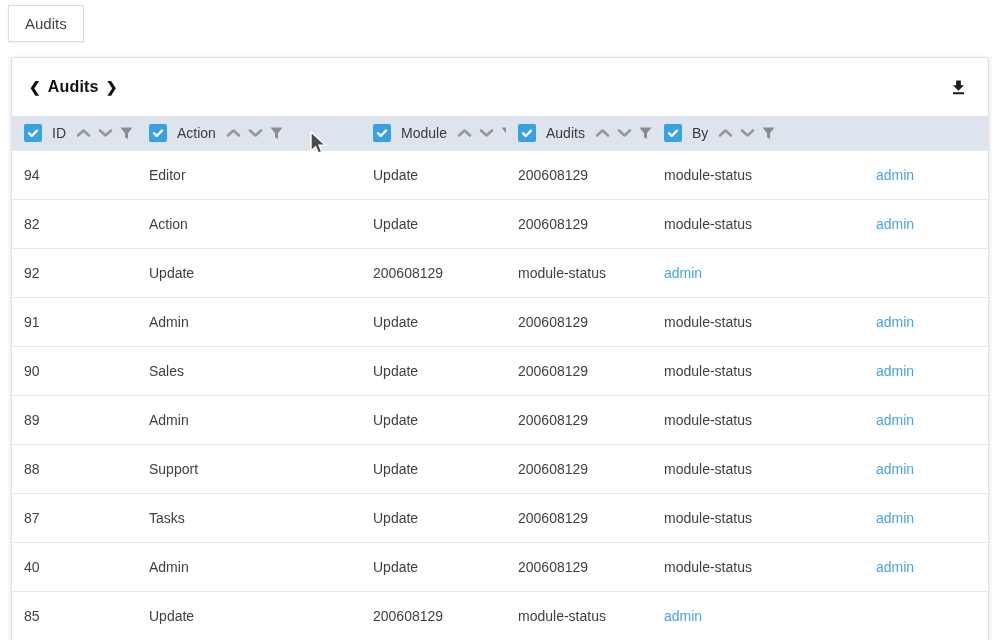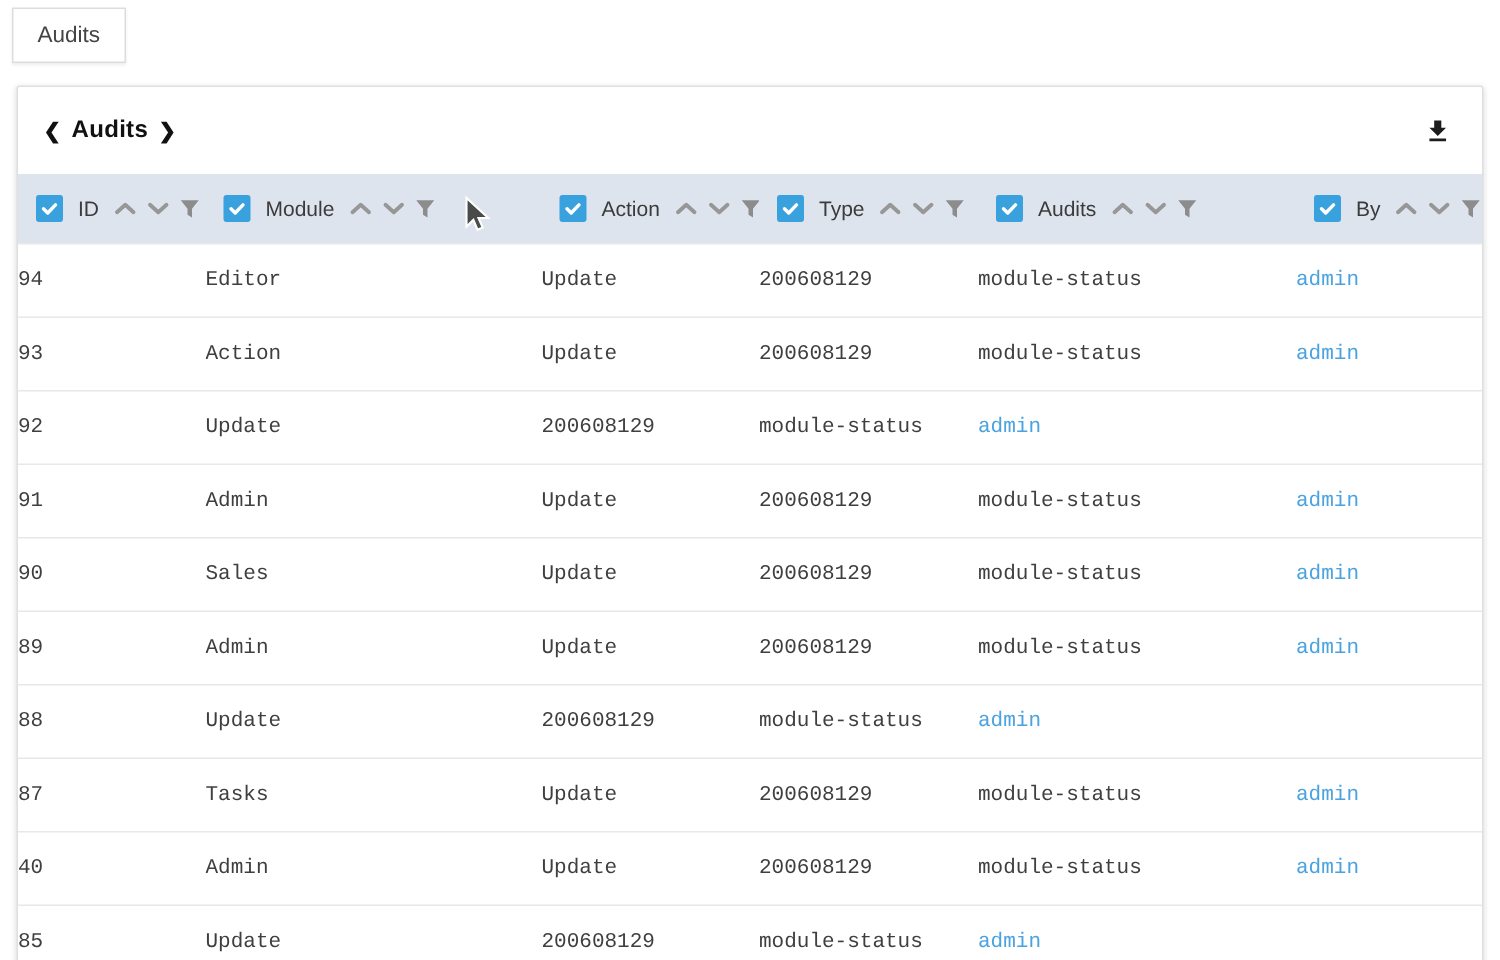--- a/index.html
+++ b/index.html
@@ -66,21 +66,21 @@
     align-items: center;
   }
   
   .grid-row {
     display: grid;
     grid-template-columns: 125px 224px 145px 146px 212px 1fr;
     align-items: center;
   }
   .thead {
     background: #dee4ee;
-    height: 46px;
+    height: 34px;
   }
   .th {
     display: flex;
     align-items: center;
     padding-left: 12px;
     overflow: hidden;
     white-space: nowrap;
   }
   .th-label {
     font-size: 14px;
@@ -102,25 +102,25 @@
     align-items: center;
     justify-content: center;
     cursor: pointer;
     margin-right: 7px;
   }
   .tbody-row {
     height: 48px;
     border-top: 1px solid #e8e8e8;
   }
   .td {
+    padding-left: 12px;
     font-size: 14px;
     color: #3f3f3f;
     overflow: hidden;
     white-space: nowrap;
-    font-family: Liberation Mono, monospace;
   }
   .by-link {
     color: #4aa3e0;
     text-decoration: none;
     border-bottom: 1px dotted #90c6ea;
     padding-bottom: 2px;
     cursor: pointer;
   }
   .cursor {
     position: absolute;
@@ -175,67 +175,44 @@
             <path d="M0.5 0.5 H12.5 L8 6.2 V12 L5 10.2 V6.2 Z" fill="#8c8c8c"></path>
           </svg>
         </span>
       </div>
       <div class="th">
         <span class="checkbox">
           <svg width="12" height="12" viewBox="0 0 12 12">
             <path d="M2 6.2 L4.8 9 L10 3.6" fill="none" stroke="#fff" stroke-width="2.3" stroke-linecap="round" stroke-linejoin="round"></path>
           </svg>
         </span>
+        <span class="th-label">Action</span>
+        <span class="icon-btn">
+          <svg width="15" height="10" viewBox="0 0 15 10">
+            <path d="M2 7.5 L7.5 2.5 L13 7.5" fill="none" stroke="#979797" stroke-width="2.6" stroke-linecap="round" stroke-linejoin="round"></path>
+          </svg>
+        </span>
+        <span class="icon-btn">
+          <svg width="15" height="10" viewBox="0 0 15 10">
+            <path d="M2 2.5 L7.5 7.5 L13 2.5" fill="none" stroke="#979797" stroke-width="2.6" stroke-linecap="round" stroke-linejoin="round"></path>
+          </svg>
+        </span>
+        <span class="icon-btn">
+          <svg width="13" height="13" viewBox="0 0 13 13">
+            <path d="M0.5 0.5 H12.5 L8 6.2 V12 L5 10.2 V6.2 Z" fill="#8c8c8c"></path>
+          </svg>
+        </span>
+      </div>
+      <div class="th">
+        <span class="checkbox">
+          <svg width="12" height="12" viewBox="0 0 12 12">
+            <path d="M2 6.2 L4.8 9 L10 3.6" fill="none" stroke="#fff" stroke-width="2.3" stroke-linecap="round" stroke-linejoin="round"></path>
+          </svg>
+        </span>
         <span class="th-label">Module</span>
-        <span class="icon-btn">
-          <svg width="15" height="10" viewBox="0 0 15 10">
-            <path d="M2 7.5 L7.5 2.5 L13 7.5" fill="none" stroke="#979797" stroke-width="2.6" stroke-linecap="round" stroke-linejoin="round"></path>
-          </svg>
-        </span>
-        <span class="icon-btn">
-          <svg width="15" height="10" viewBox="0 0 15 10">
-            <path d="M2 2.5 L7.5 7.5 L13 2.5" fill="none" stroke="#979797" stroke-width="2.6" stroke-linecap="round" stroke-linejoin="round"></path>
-          </svg>
-        </span>
-        <span class="icon-btn">
-          <svg width="13" height="13" viewBox="0 0 13 13">
-            <path d="M0.5 0.5 H12.5 L8 6.2 V12 L5 10.2 V6.2 Z" fill="#8c8c8c"></path>
-          </svg>
-        </span>
-      </div>
-      <div class="th">
-        <span class="checkbox">
-          <svg width="12" height="12" viewBox="0 0 12 12">
-            <path d="M2 6.2 L4.8 9 L10 3.6" fill="none" stroke="#fff" stroke-width="2.3" stroke-linecap="round" stroke-linejoin="round"></path>
-          </svg>
-        </span>
-        <span class="th-label">Action</span>
-        <span class="icon-btn">
-          <svg width="15" height="10" viewBox="0 0 15 10">
-            <path d="M2 7.5 L7.5 2.5 L13 7.5" fill="none" stroke="#979797" stroke-width="2.6" stroke-linecap="round" stroke-linejoin="round"></path>
-          </svg>
-        </span>
-        <span class="icon-btn">
-          <svg width="15" height="10" viewBox="0 0 15 10">
-            <path d="M2 2.5 L7.5 7.5 L13 2.5" fill="none" stroke="#979797" stroke-width="2.6" stroke-linecap="round" stroke-linejoin="round"></path>
-          </svg>
-        </span>
-        <span class="icon-btn">
-          <svg width="13" height="13" viewBox="0 0 13 13">
-            <path d="M0.5 0.5 H12.5 L8 6.2 V12 L5 10.2 V6.2 Z" fill="#8c8c8c"></path>
-          </svg>
-        </span>
-      </div>
-      <div class="th">
-        <span class="checkbox">
-          <svg width="12" height="12" viewBox="0 0 12 12">
-            <path d="M2 6.2 L4.8 9 L10 3.6" fill="none" stroke="#fff" stroke-width="2.3" stroke-linecap="round" stroke-linejoin="round"></path>
-          </svg>
-        </span>
-        <span class="th-label">Type</span>
         <span class="icon-btn">
           <svg width="15" height="10" viewBox="0 0 15 10">
             <path d="M2 7.5 L7.5 2.5 L13 7.5" fill="none" stroke="#979797" stroke-width="2.6" stroke-linecap="round" stroke-linejoin="round"></path>
           </svg>
         </span>
         <span class="icon-btn">
           <svg width="15" height="10" viewBox="0 0 15 10">
             <path d="M2 2.5 L7.5 7.5 L13 2.5" fill="none" stroke="#979797" stroke-width="2.6" stroke-linecap="round" stroke-linejoin="round"></path>
           </svg>
         </span>
@@ -295,21 +272,21 @@
   <div id="tbody">
       <div class="grid-row tbody-row">
         <div class="td">94</div>
         <div class="td">Editor</div>
         <div class="td">Update</div>
         <div class="td">200608129</div>
         <div class="td">module-status</div>
         <div class="td"><a class="by-link">admin</a></div>
       </div>
       <div class="grid-row tbody-row">
-        <div class="td">93</div>
+        <div class="td">82</div>
         <div class="td">Action</div>
         <div class="td">Update</div>
         <div class="td">200608129</div>
         <div class="td">module-status</div>
         <div class="td"><a class="by-link">admin</a></div>
       </div>
       <div class="grid-row tbody-row">
         <div class="td">92</div>
         <div class="td">Update</div>
         <div class="td">200608129</div>
@@ -335,20 +312,21 @@
       <div class="grid-row tbody-row">
         <div class="td">89</div>
         <div class="td">Admin</div>
         <div class="td">Update</div>
         <div class="td">200608129</div>
         <div class="td">module-status</div>
         <div class="td"><a class="by-link">admin</a></div>
       </div>
       <div class="grid-row tbody-row">
         <div class="td">88</div>
+        <div class="td">Support</div>
         <div class="td">Update</div>
         <div class="td">200608129</div>
         <div class="td">module-status</div>
         <div class="td"><a class="by-link">admin</a></div>
       </div>
       <div class="grid-row tbody-row">
         <div class="td">87</div>
         <div class="td">Tasks</div>
         <div class="td">Update</div>
         <div class="td">200608129</div>

